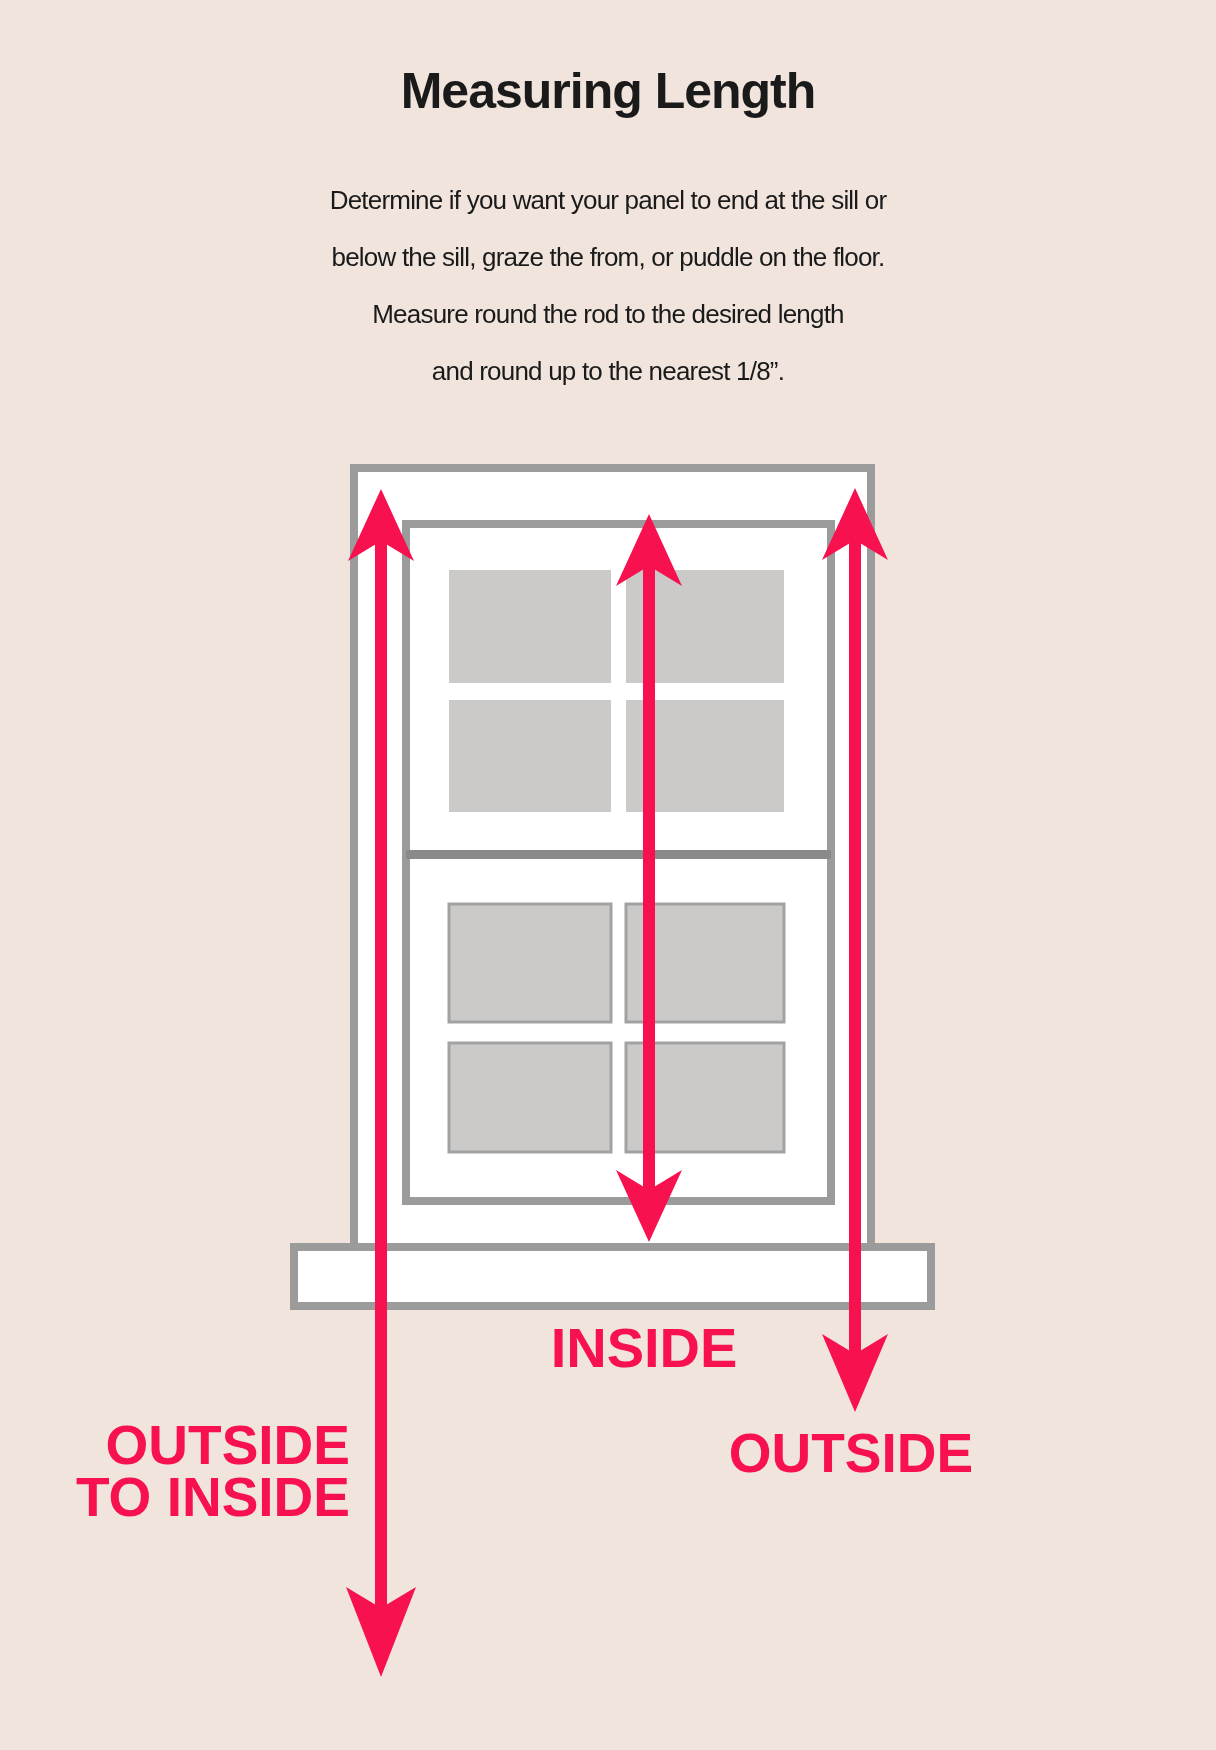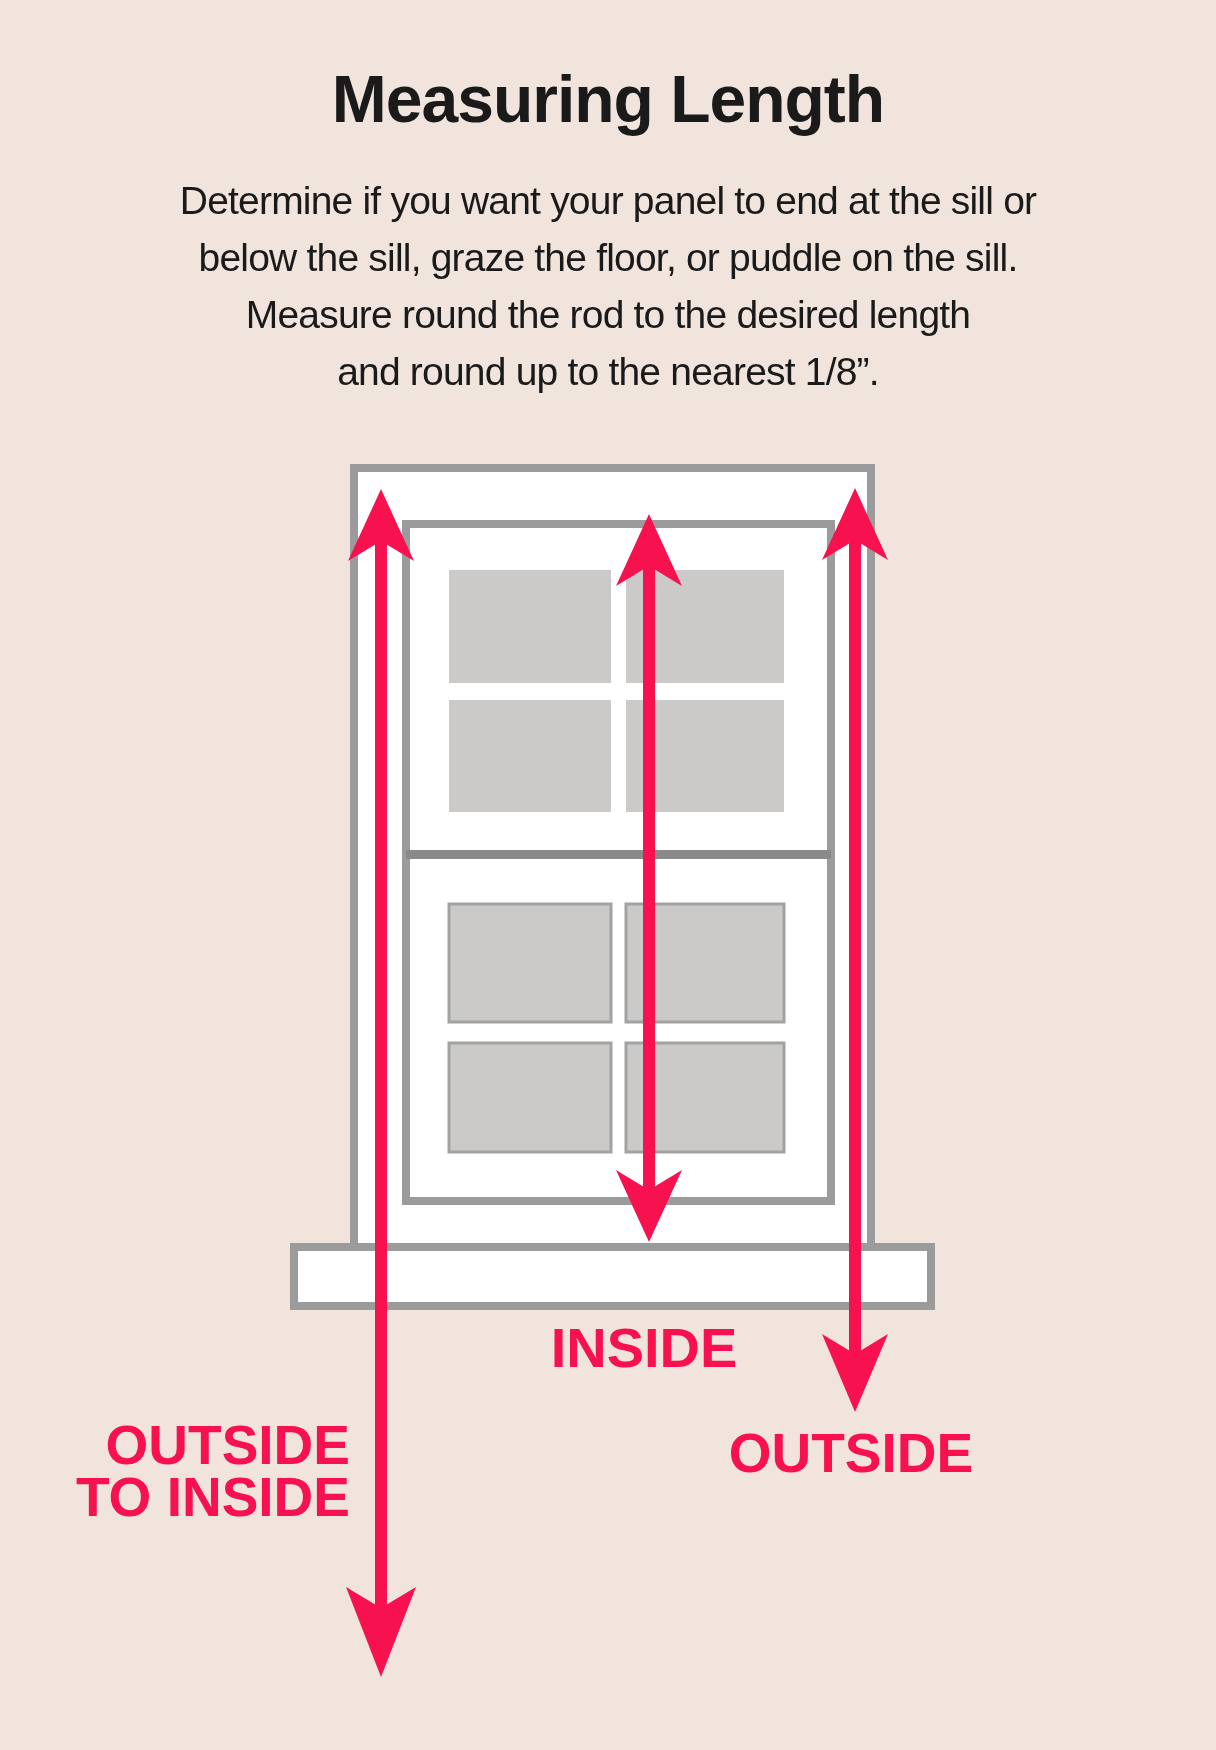--- a/index.html
+++ b/index.html
@@ -16,33 +16,33 @@
     overflow: hidden;
     font-family: "Liberation Sans", sans-serif;
   }
   .title {
     position: absolute;
     top: 66px;
     left: 0;
     width: 100%;
     margin: 0;
     text-align: center;
-    font-size: 66px;
+    font-size: 50px;
     line-height: 1.0;
     font-weight: 700;
     letter-spacing: -1px;
     color: var(--ink, #161616);
   }
   .subtitle {
     position: absolute;
     top: 172px;
     left: 0;
     width: 100%;
     text-align: center;
-    font-size: 39px;
+    font-size: 26px;
     line-height: 57px;
     font-weight: 400;
     letter-spacing: -0.8px;
     color: var(--ink, #1f1f1f);
   }
   .subtitle .line { display: block; }
   .diagram-svg {
     position: absolute;
     top: 0;
     left: 0;
@@ -66,21 +66,21 @@
 </style>
 </head>
 <body>
 
 <div class="canvas">
 
   <h1 class="title">Measuring Length</h1>
 
   <div class="subtitle">
     <span class="line">Determine if you want your panel to end at the sill or</span>
-    <span class="line">below the sill, graze the floor, or puddle on the sill.</span>
+    <span class="line">below the sill, graze the from, or puddle on the floor.</span>
     <span class="line">Measure round the rod to the desired length</span>
     <span class="line">and round up to the nearest 1/8”.</span>
   </div>
 
   <svg class="diagram-svg" viewBox="0 0 1216 1750">
 
     <rect x="354" y="468" width="517" height="782" style="fill:var(--window-white,#fff); stroke:var(--frame-gray,#9b9b9b); stroke-width:8"></rect>
 
     <rect x="406" y="524" width="425" height="677" style="fill:var(--window-white,#fff); stroke:var(--frame-gray,#9b9b9b); stroke-width:8"></rect>
 

